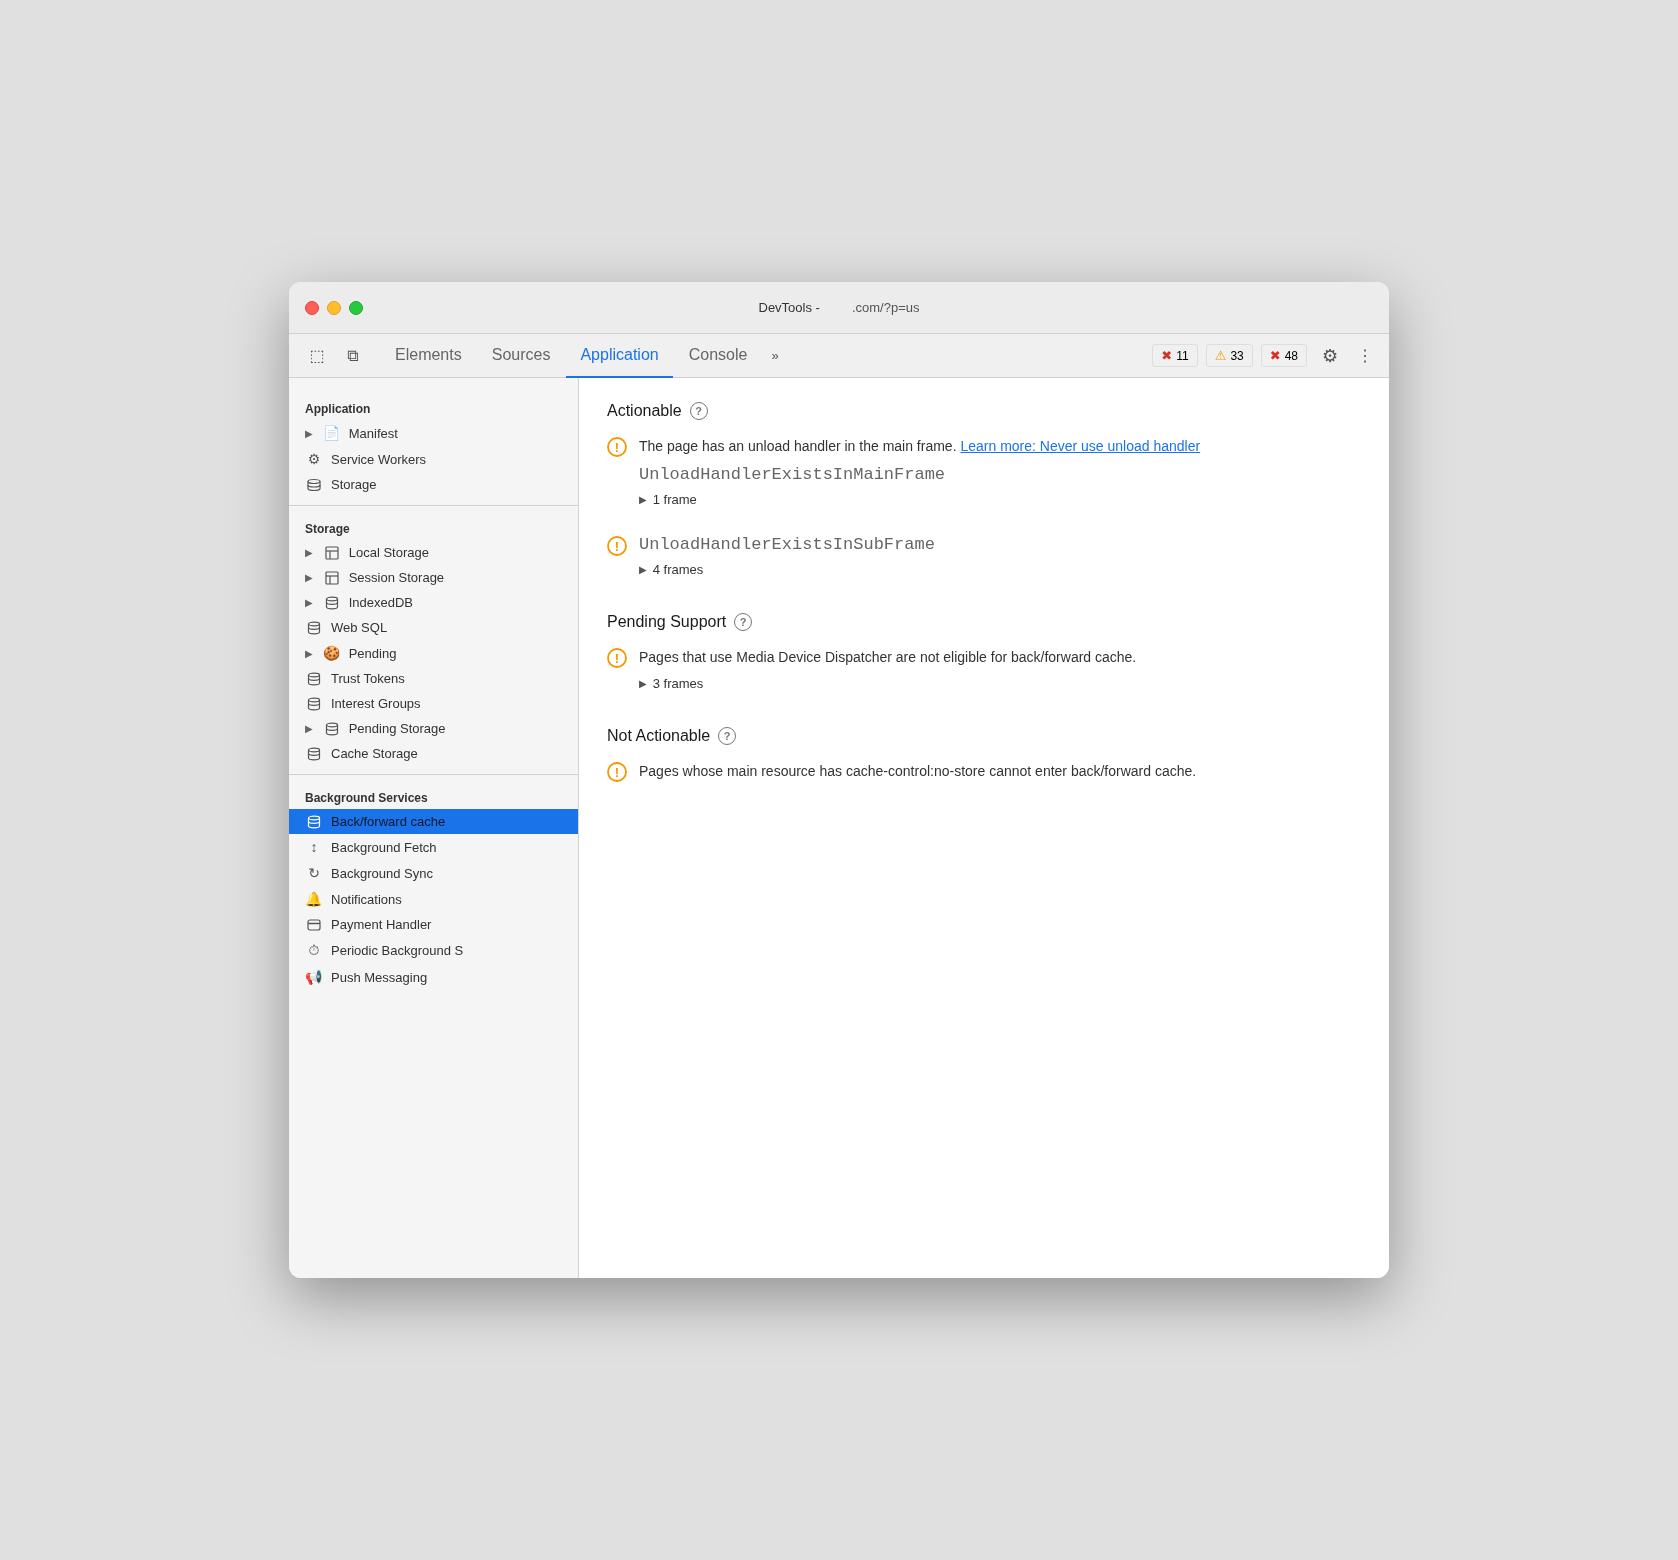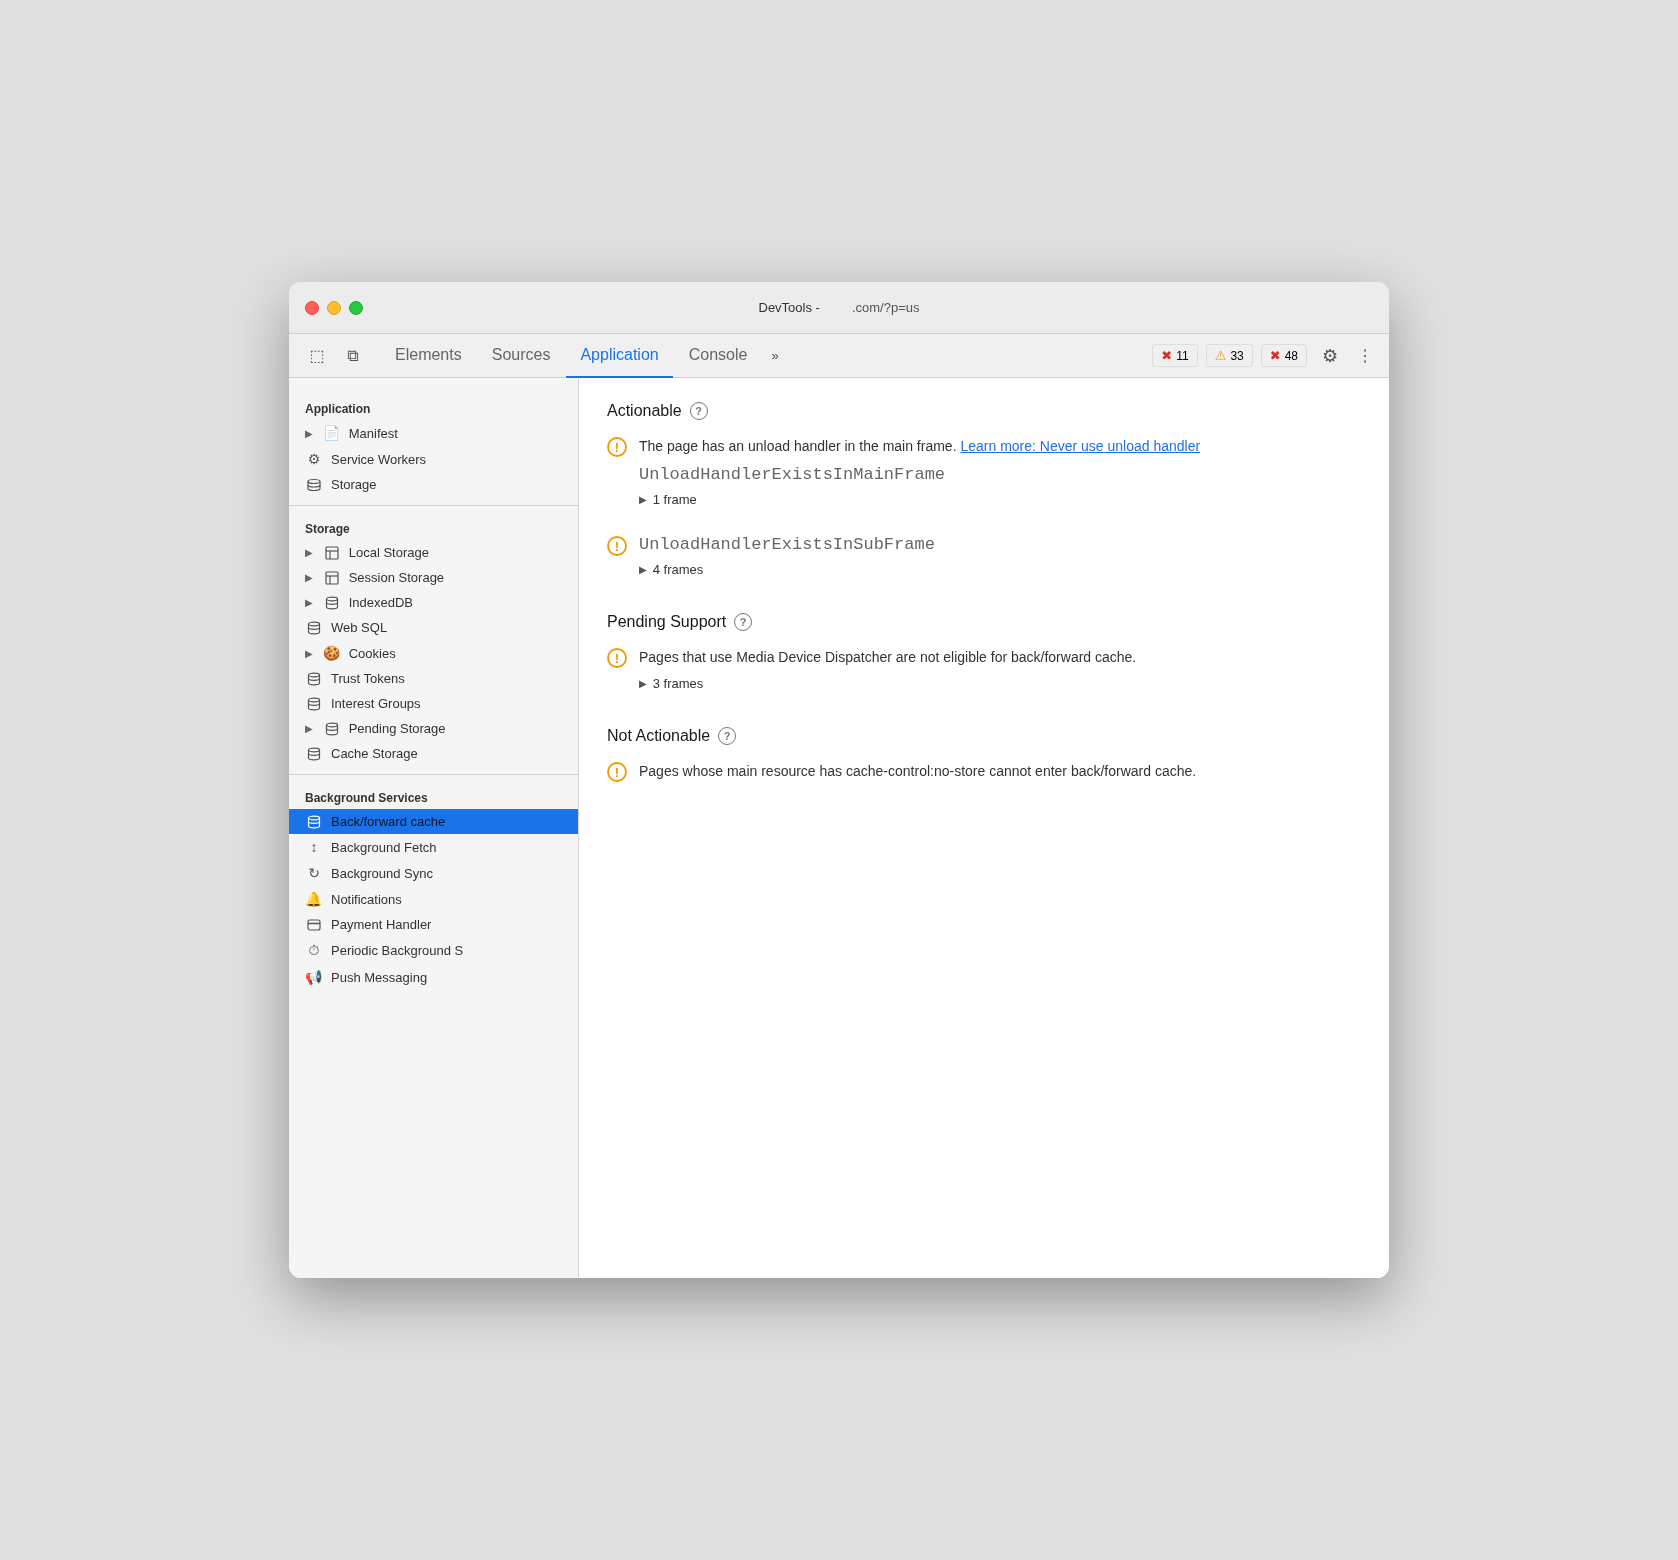--- a/index.html
+++ b/index.html
@@ -412,21 +412,21 @@
             <ellipse cx="7" cy="3" rx="5.5" ry="1.8" fill="none" stroke="#555" stroke-width="1.2"></ellipse>
             <path d="M1.5 3v8c0 1 2.5 1.8 5.5 1.8s5.5-.8 5.5-1.8V3" fill="none" stroke="#555" stroke-width="1.2"></path>
             <path d="M1.5 6.5c0 1 2.5 1.8 5.5 1.8s5.5-.8 5.5-1.8" fill="none" stroke="#555" stroke-width="1.2"></path>
           </svg>
         </span>
         <span class="sidebar-label">Web SQL</span>
       </div>
       <div class="sidebar-item">
         <span class="sidebar-arrow">▶</span>
         <span class="sidebar-icon">🍪</span>
-        <span class="sidebar-label">Cookies</span>
+        <span class="sidebar-label">Pending</span>
       </div>
       <div class="sidebar-item">
         <span class="sidebar-icon">
           <svg width="14" height="14" viewBox="0 0 14 14">
             <ellipse cx="7" cy="3" rx="5.5" ry="1.8" fill="none" stroke="#555" stroke-width="1.2"></ellipse>
             <path d="M1.5 3v8c0 1 2.5 1.8 5.5 1.8s5.5-.8 5.5-1.8V3" fill="none" stroke="#555" stroke-width="1.2"></path>
             <path d="M1.5 6.5c0 1 2.5 1.8 5.5 1.8s5.5-.8 5.5-1.8" fill="none" stroke="#555" stroke-width="1.2"></path>
           </svg>
         </span>
         <span class="sidebar-label">Trust Tokens</span>

